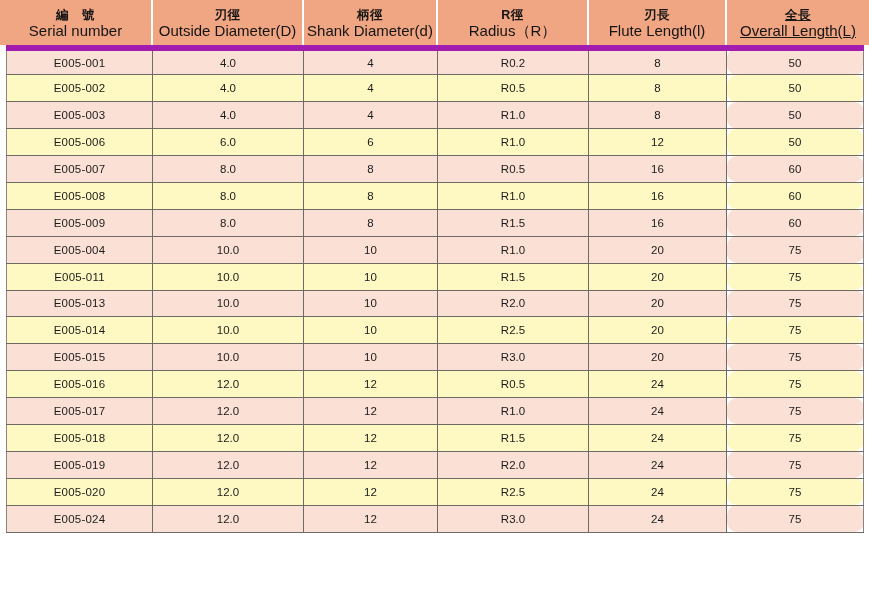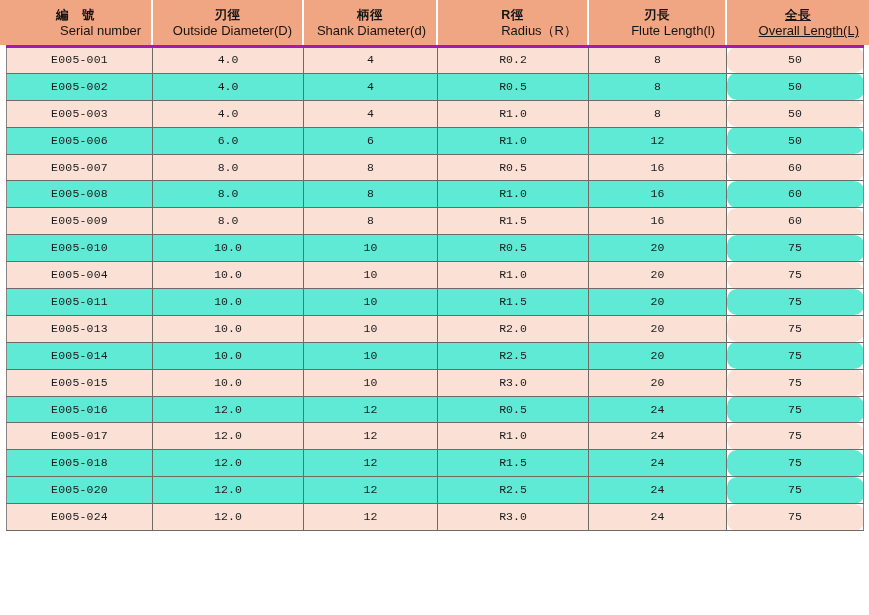--- a/index.html
+++ b/index.html
@@ -32,63 +32,61 @@
   col.c0 { width: 152px; }
   col.c1 { width: 151px; }
   col.c2 { width: 134px; }
   col.c3 { width: 151px; }
   col.c4 { width: 138px; }
   col.c5 { width: 143px; }
 
   thead th {
     background: #f0a683;
     height: 45px;
-    padding: 0 10px;
+    padding: 0 2px;
     text-align: center;
     vertical-align: middle;
     font-weight: normal;
     border: none;
     border-right: 2px solid #ffffff;
     box-sizing: border-box;
   }
   thead th:last-child { border-right: none; text-decoration: underline; }
 
   .hdr-cn {
     display: block;
     font-size: 12.5px;
     font-weight: bold;
     letter-spacing: 0.5px;
     line-height: 15px;
     color: #141414;
     margin-bottom: 1px;
   }
   .hdr-en {
     display: block;
-    font-size: 13px;
+    font-size: 15px;
     line-height: 14px;
     color: #141414;
     white-space: nowrap;
-    text-align: right;
   }
 
   
   .body-wrap {
     padding: 0 6px;
     box-sizing: border-box;
     width: 869px;
   }
 
   table.spec-body {
     border-collapse: collapse;
     table-layout: fixed;
     width: 857px;
-    border-top: 3px solid #a21caf;
+    border-top: 6px solid #a21caf;
     border-left: 1px solid #8a8480;
     border-right: 1px solid #8a8480;
-    font-family: Liberation Mono, monospace;
   }
 
   col.b0 { width: 146px; }
   col.b1 { width: 151px; }
   col.b2 { width: 134px; }
   col.b3 { width: 151px; }
   col.b4 { width: 138px; }
   col.b5 { width: 137px; }
 
   table.spec-body td {
@@ -100,21 +98,21 @@
     color: #1b1b1b;
     border-right: 1px solid #6e6a66;
     border-bottom: 1px solid #6e6a66;
     box-sizing: border-box;
     white-space: nowrap;
     overflow: hidden;
   }
   table.spec-body td:last-child { border-right: none; border-radius: 10px; }
 
   tr.row-shaded td { background: #fbe0d5; }
-  tr.row-plain  td { background: #5eead4; }
+  tr.row-plain  td { background: #fef9c3; }
 
   td.serial { letter-spacing: 0.2px; }
 </style>
 </head>
 <body>
 
 <div id="spec-sheet">
 
   <table class="spec-table">
     <colgroup>
@@ -215,89 +213,89 @@
             <td>60</td>
           </tr>
           <tr class="row-shaded">
             <td class="serial">E005-009</td>
             <td>8.0</td>
             <td>8</td>
             <td>R1.5</td>
             <td>16</td>
             <td>60</td>
           </tr>
-          <tr class="row-plain">
-            <td class="serial">E005-010</td>
-            <td>10.0</td>
-            <td>10</td>
+          <tr class="row-shaded">
+            <td class="serial">E005-004</td>
+            <td>10.0</td>
+            <td>10</td>
+            <td>R1.0</td>
+            <td>20</td>
+            <td>75</td>
+          </tr>
+          <tr class="row-plain">
+            <td class="serial">E005-011</td>
+            <td>10.0</td>
+            <td>10</td>
+            <td>R1.5</td>
+            <td>20</td>
+            <td>75</td>
+          </tr>
+          <tr class="row-shaded">
+            <td class="serial">E005-013</td>
+            <td>10.0</td>
+            <td>10</td>
+            <td>R2.0</td>
+            <td>20</td>
+            <td>75</td>
+          </tr>
+          <tr class="row-plain">
+            <td class="serial">E005-014</td>
+            <td>10.0</td>
+            <td>10</td>
+            <td>R2.5</td>
+            <td>20</td>
+            <td>75</td>
+          </tr>
+          <tr class="row-shaded">
+            <td class="serial">E005-015</td>
+            <td>10.0</td>
+            <td>10</td>
+            <td>R3.0</td>
+            <td>20</td>
+            <td>75</td>
+          </tr>
+          <tr class="row-plain">
+            <td class="serial">E005-016</td>
+            <td>12.0</td>
+            <td>12</td>
             <td>R0.5</td>
-            <td>20</td>
-            <td>75</td>
-          </tr>
-          <tr class="row-shaded">
-            <td class="serial">E005-004</td>
-            <td>10.0</td>
-            <td>10</td>
-            <td>R1.0</td>
-            <td>20</td>
-            <td>75</td>
-          </tr>
-          <tr class="row-plain">
-            <td class="serial">E005-011</td>
-            <td>10.0</td>
-            <td>10</td>
+            <td>24</td>
+            <td>75</td>
+          </tr>
+          <tr class="row-shaded">
+            <td class="serial">E005-017</td>
+            <td>12.0</td>
+            <td>12</td>
+            <td>R1.0</td>
+            <td>24</td>
+            <td>75</td>
+          </tr>
+          <tr class="row-plain">
+            <td class="serial">E005-018</td>
+            <td>12.0</td>
+            <td>12</td>
             <td>R1.5</td>
-            <td>20</td>
-            <td>75</td>
-          </tr>
-          <tr class="row-shaded">
-            <td class="serial">E005-013</td>
-            <td>10.0</td>
-            <td>10</td>
+            <td>24</td>
+            <td>75</td>
+          </tr>
+          <tr class="row-shaded">
+            <td class="serial">E005-019</td>
+            <td>12.0</td>
+            <td>12</td>
             <td>R2.0</td>
-            <td>20</td>
-            <td>75</td>
-          </tr>
-          <tr class="row-plain">
-            <td class="serial">E005-014</td>
-            <td>10.0</td>
-            <td>10</td>
-            <td>R2.5</td>
-            <td>20</td>
-            <td>75</td>
-          </tr>
-          <tr class="row-shaded">
-            <td class="serial">E005-015</td>
-            <td>10.0</td>
-            <td>10</td>
-            <td>R3.0</td>
-            <td>20</td>
-            <td>75</td>
-          </tr>
-          <tr class="row-plain">
-            <td class="serial">E005-016</td>
-            <td>12.0</td>
-            <td>12</td>
-            <td>R0.5</td>
-            <td>24</td>
-            <td>75</td>
-          </tr>
-          <tr class="row-shaded">
-            <td class="serial">E005-017</td>
-            <td>12.0</td>
-            <td>12</td>
-            <td>R1.0</td>
-            <td>24</td>
-            <td>75</td>
-          </tr>
-          <tr class="row-plain">
-            <td class="serial">E005-018</td>
-            <td>12.0</td>
-            <td>12</td>
-            <td>R1.5</td>
             <td>24</td>
             <td>75</td>
           </tr>
           <tr class="row-plain">
             <td class="serial">E005-020</td>
             <td>12.0</td>
             <td>12</td>
             <td>R2.5</td>
             <td>24</td>
             <td>75</td>

